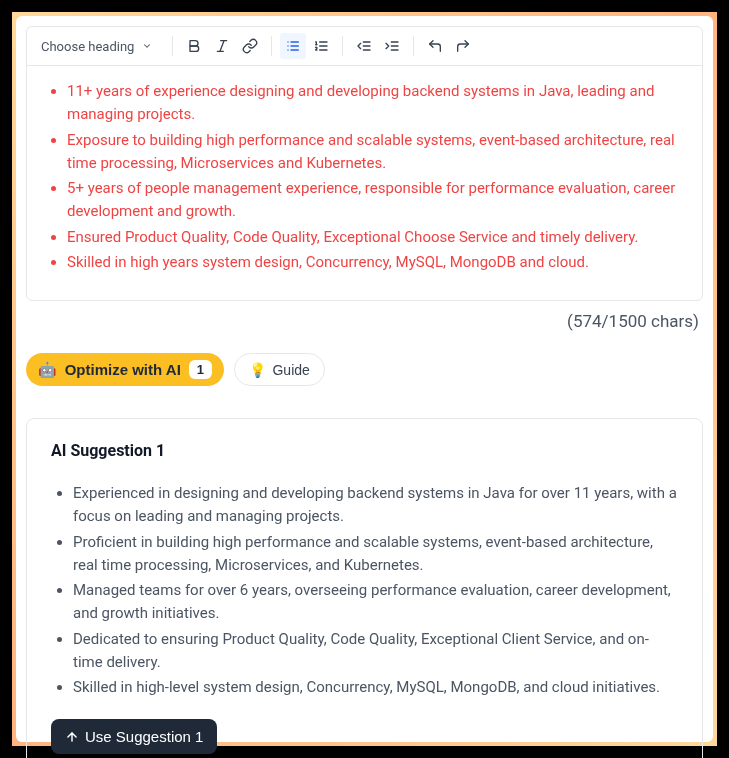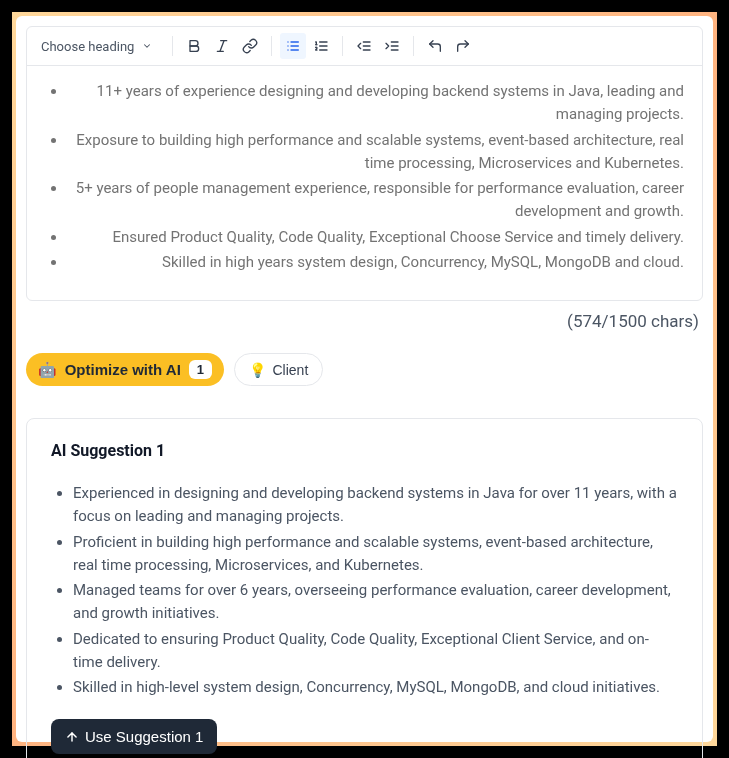--- a/index.html
+++ b/index.html
@@ -61,23 +61,22 @@
       justify-content: center;
       cursor: pointer;
       border-radius: 3px;
       color: #374151;
     }
     .tb-btn svg { width: 16px; height: 16px; stroke: currentColor; fill: none; stroke-width: 2; stroke-linecap: round; stroke-linejoin: round; }
     .tb-btn.active { background: #eff6ff; color: #2563eb; }
     .editor-content {
       padding: 14px 18px 24px 18px;
       font-size: 15px;
-      color: #737373;
+      color: #ef4444;
       line-height: 1.55;
-      text-align: right;
     }
     .editor-content ul { padding-left: 22px; }
     .editor-content li { margin-bottom: 2px; }
     .char-count {
       text-align: right;
       font-size: 17px;
       color: #4b5563;
       padding: 10px 4px 4px 0;
     }
     .actions {
@@ -255,21 +254,21 @@
     <div class="char-count">(574/1500 chars)</div>
 
     <div class="actions">
       <button class="optimize-btn">
         <span>🤖</span>
         <span>Optimize with AI</span>
         <span class="badge">1</span>
       </button>
       <button class="guide-btn">
         <span>💡</span>
-        <span>Client</span>
+        <span>Guide</span>
       </button>
     </div>
 
     <div class="suggestion-card">
       <div class="suggestion-title">AI Suggestion 1</div>
       <div class="suggestion-content">
         <ul>
           <li>Experienced in designing and developing backend systems in Java for over 11 years, with a focus on leading and managing projects.</li>
           <li>Proficient in building high performance and scalable systems, event-based architecture, real time processing, Microservices, and Kubernetes.</li>
           <li>Managed teams for over 6 years, overseeing performance evaluation, career development, and growth initiatives.</li>

